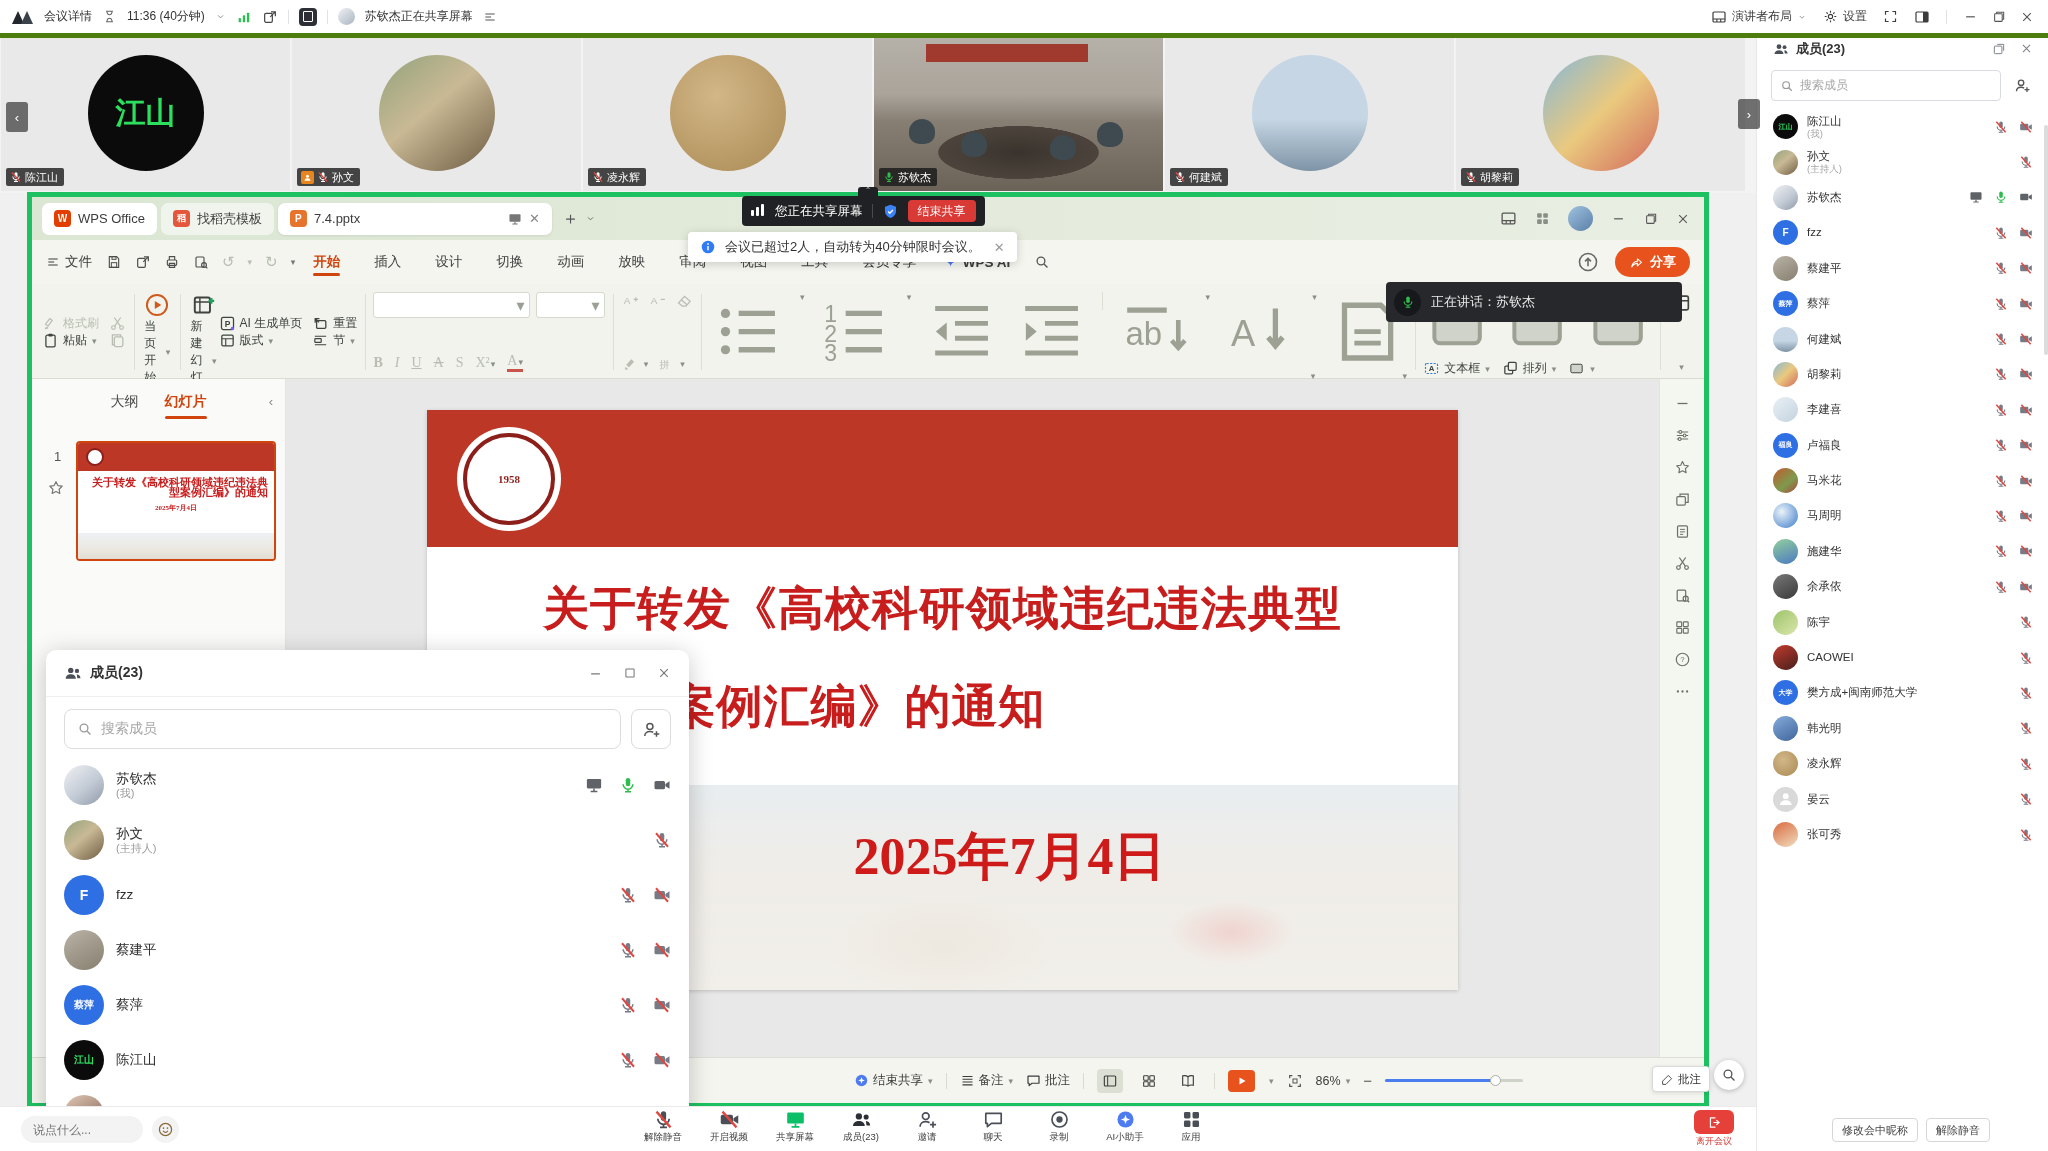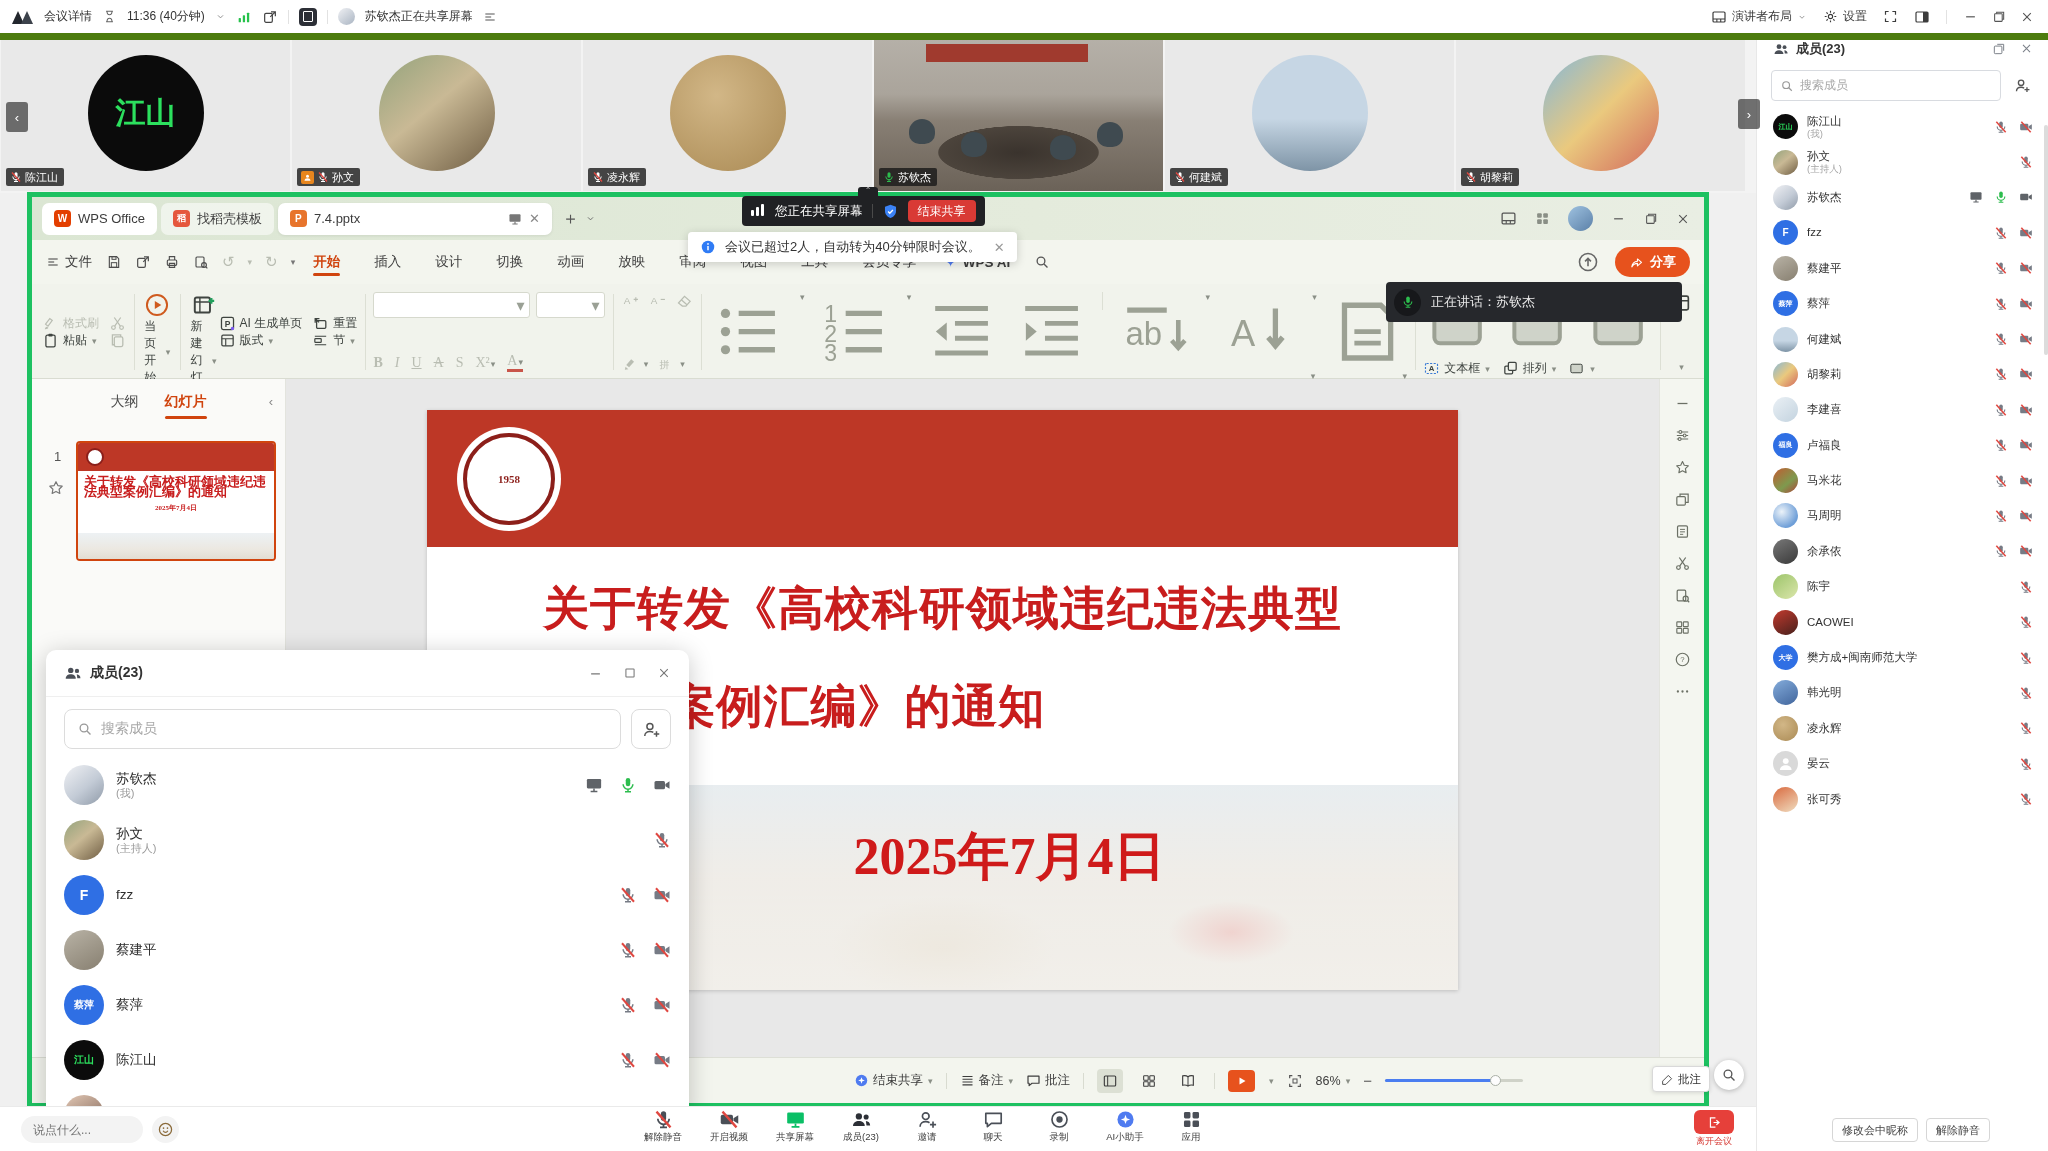--- a/index.html
+++ b/index.html
@@ -2,21 +2,21 @@
 <html><head>
 <meta charset="utf-8">
 <style>
   html,body{margin:0;padding:0;}
   body{width:2048px;height:1151px;position:relative;overflow:hidden;background:#f0f0f0;
        font-family:"Liberation Sans","DejaVu Sans",sans-serif;color:#333;
        -webkit-font-smoothing:antialiased;}
   .ic{display:inline-block;vertical-align:middle;}
   
   .topbar{position:absolute;left:0;top:0;width:2048px;height:33px;background:#fff;
-          border-bottom:7px solid #4d7c0f;display:flex;align-items:center;font-size:12px;z-index:60;}
+          border-bottom:5px solid #4d7c0f;display:flex;align-items:center;font-size:12px;z-index:60;}
   .tb-left{display:flex;align-items:center;gap:10px;padding-left:12px;}
   .tb-logo{width:22px;height:14px;position:relative;}
   .tb-logo i{position:absolute;bottom:0;width:0;height:0;border-left:6px solid transparent;border-right:6px solid transparent;border-bottom:13px solid #23272e;}
   .tb-logo i:first-child{left:0;}.tb-logo i:last-child{left:9px;border-bottom-color:#3c424b;}
   .tb-sep{width:1px;height:14px;background:#e2e2e2;}
   .tb-doc{width:18px;height:18px;border-radius:4px;background:#2c2f36;display:flex;align-items:center;justify-content:center;}
   .tb-doc b{width:8px;height:9px;border:1.3px solid #fff;border-radius:1px;display:block;}
   .tb-av{width:17px;height:17px;border-radius:50%;background:linear-gradient(140deg,#f0f1f4,#a9b4c2);}
   .tb-right{margin-left:auto;display:flex;align-items:center;gap:16px;padding-right:14px;color:#3c3c3c;}
   .tb-item{display:flex;align-items:center;gap:5px;cursor:default;}
@@ -85,21 +85,21 @@
   .lp-tabs{display:flex;align-items:center;gap:26px;justify-content:center;height:46px;font-size:14px;color:#4c4c4c;position:relative;}
   .lp-tab.on{color:#d0440e;font-weight:bold;position:relative;}
   .lp-tab.on:after{content:"";position:absolute;left:0;right:0;bottom:-8px;height:3px;border-radius:2px;background:#d0440e;}
   .lp-col{position:absolute;right:12px;top:15px;color:#888;font-size:13px;}
   .thumbwrap{position:absolute;left:0;top:56px;width:100%;}
   .tnum{position:absolute;left:22px;top:14px;font-size:13px;color:#555;}
   .tstar{position:absolute;left:15px;top:44px;width:18px;height:18px;color:#777;}
   .thumb{position:absolute;left:44px;top:6px;width:196px;height:116px;background:#fff;border:2px solid #d0440e;border-radius:4px;overflow:hidden;}
   .thumb .band{height:28px;background:#bd3726;position:relative;}
   .thumb .band .lg{position:absolute;left:8px;top:5px;width:18px;height:18px;border-radius:50%;background:#fff;border:2px solid #8c1f1a;box-sizing:border-box;}
-  .thumb .tt{font-family:"Liberation Serif","DejaVu Serif",serif;color:#c81d1d;font-weight:bold;font-size:13px;text-align:left;padding:6px 6px 0 6px;line-height:10px;}
+  .thumb .tt{font-family:"Liberation Serif","DejaVu Serif",serif;color:#c81d1d;font-weight:bold;font-size:11px;text-align:right;padding:6px 6px 0 6px;line-height:10px;}
   .thumb .td{font-family:"Liberation Serif",serif;color:#c81d1d;font-weight:bold;font-size:7px;text-align:center;margin-top:6px;}
   .thumb .ph{position:absolute;bottom:0;left:0;right:0;height:26px;background:linear-gradient(180deg,rgba(255,255,255,.65),rgba(255,255,255,.4)),linear-gradient(180deg,#cdd8de 0%,#d9d2c4 60%,#cfc6b4 100%);}
   .canvas{flex:1;background:#e8e8e8;position:relative;min-width:0;}
   .slide{position:absolute;left:141px;top:31px;width:1031px;height:580px;background:#fff;box-shadow:0 1px 4px rgba(0,0,0,.18);overflow:hidden;}
   .slide .band{position:absolute;left:0;top:0;width:100%;height:137px;background:#bd3726;}
   .slide .logo{position:absolute;left:30px;top:17px;width:104px;height:104px;border-radius:50%;background:#fff;display:flex;align-items:center;justify-content:center;}
   .slide .logo .ring{width:84px;height:84px;border-radius:50%;border:4px solid #8c1f1a;display:flex;align-items:center;justify-content:center;color:#8c1f1a;font-size:11px;font-weight:bold;font-family:"Liberation Serif",serif;}
   .slide .t1,.slide .t2{position:absolute;width:100%;text-align:center;font-family:"Liberation Serif","DejaVu Serif",serif;
         font-weight:bold;color:#c81d1d;font-size:46px;letter-spacing:1px;}
   .slide .t1{top:168px;}
@@ -1694,20 +1694,39 @@
               <path d="M4 3L20 21" stroke="#e04740" stroke-width="2.6" fill="none"></path>
             </svg></span>
           <span class="ic" style="color: rgb(118, 123, 133);"><svg viewBox="0 0 24 24" style="width:100%;height:100%">
               <rect x="2" y="6.5" width="14" height="11" rx="2" fill="currentColor"></rect>
               <path d="M16.5 10.5l5.5-3.4v9.8l-5.5-3.4z" fill="currentColor"></path>
               <path d="M4 3L20 21" stroke="#e04740" stroke-width="2.6" fill="none"></path>
             </svg></span>
         </div>
       </div>
       <div class="sb-row">
+        <span class="sb-av" style="background: linear-gradient(160deg, rgb(147, 207, 157) 0%, rgb(74, 122, 192) 100%);"></span>
+        <div>
+          <div class="sb-nm">施建华</div>
+        </div>
+        <div class="sb-ics">
+          <span class="ic" style="color: rgb(118, 123, 133);"><svg viewBox="0 0 24 24" style="width:100%;height:100%">
+              <rect x="9" y="2.5" width="6" height="11" rx="3" fill="currentColor"></rect>
+              <path d="M5.5 11a6.5 6.5 0 0 0 13 0" fill="none" stroke="currentColor" stroke-width="2"></path>
+              <path d="M12 17.5V21M8 21h8" fill="none" stroke="currentColor" stroke-width="2"></path>
+              <path d="M4 3L20 21" stroke="#e04740" stroke-width="2.6" fill="none"></path>
+            </svg></span>
+          <span class="ic" style="color: rgb(118, 123, 133);"><svg viewBox="0 0 24 24" style="width:100%;height:100%">
+              <rect x="2" y="6.5" width="14" height="11" rx="2" fill="currentColor"></rect>
+              <path d="M16.5 10.5l5.5-3.4v9.8l-5.5-3.4z" fill="currentColor"></path>
+              <path d="M4 3L20 21" stroke="#e04740" stroke-width="2.6" fill="none"></path>
+            </svg></span>
+        </div>
+      </div>
+      <div class="sb-row">
         <span class="sb-av" style="background: linear-gradient(150deg, rgb(120, 120, 120) 0%, rgb(58, 58, 58) 100%);"></span>
         <div>
           <div class="sb-nm">余承依</div>
         </div>
         <div class="sb-ics">
           <span class="ic" style="color: rgb(118, 123, 133);"><svg viewBox="0 0 24 24" style="width:100%;height:100%">
               <rect x="9" y="2.5" width="6" height="11" rx="3" fill="currentColor"></rect>
               <path d="M5.5 11a6.5 6.5 0 0 0 13 0" fill="none" stroke="currentColor" stroke-width="2"></path>
               <path d="M12 17.5V21M8 21h8" fill="none" stroke="currentColor" stroke-width="2"></path>
               <path d="M4 3L20 21" stroke="#e04740" stroke-width="2.6" fill="none"></path>

